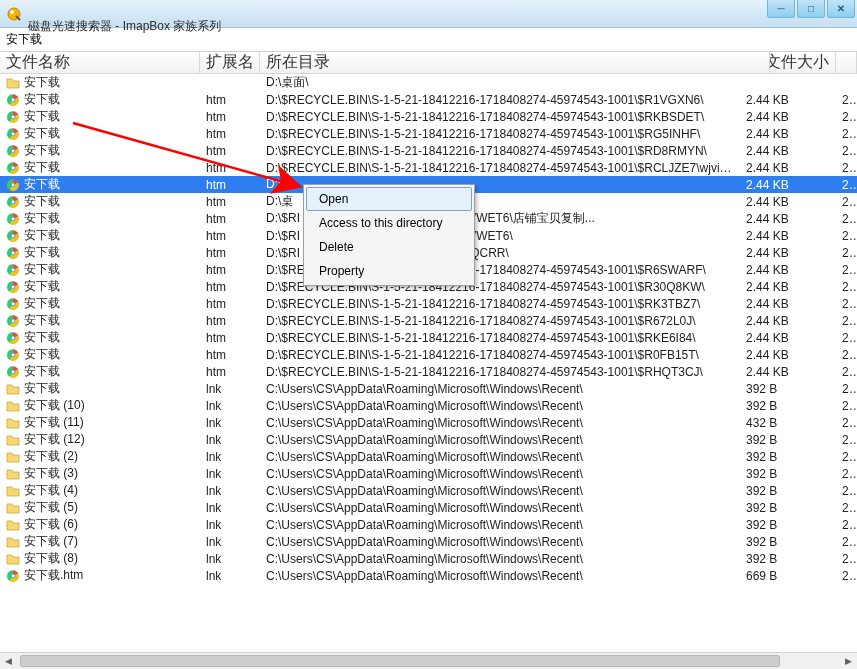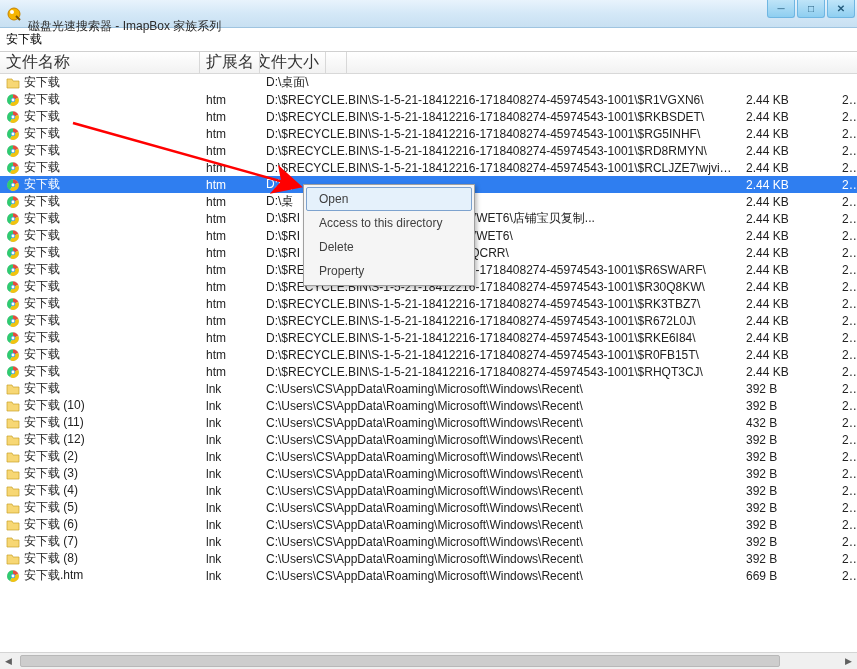--- a/index.html
+++ b/index.html
@@ -131,21 +131,21 @@
     width: 172px;
     background: #f5f5f5;
     border: 1px solid #a0a0a0;
     box-shadow: 2px 2px 4px rgba(0,0,0,0.25);
     padding: 2px;
     z-index: 100;
   }
   .menu-item {
     padding: 4px 12px;
     font-size: 12px;
-    color: #404040;
+    color: #000000;
     cursor: default;
     border: 1px solid transparent;
     border-radius: 2px;
     font-family: Tahoma, sans-serif;
   }
   .menu-item.hover {
     background: #e5f1fb;
     border: 1px solid #7da2ce;
   }
   .annotation-arrow {
@@ -201,20 +201,21 @@
 </div>
 
 <div class="search-bar">
   <input class="search-input" value="安下载" style="">
 </div>
 
 <div class="list-container">
   <div class="header-row">
     <div class="header-cell col-name">文件名称</div>
     <div class="header-cell col-ext">扩展名</div>
+    <div class="header-cell col-dir">所在目录</div>
     <div class="header-cell col-size">文件大小</div>
     <div class="header-cell col-date"> </div>
   </div>
   <div id="rows-host">
       <div class="row">
         <div class="cell name">
           <span class="file-icon">
             <svg width="14" height="14" viewBox="0 0 14 14">
               <path d="M1 4 L1 12 L13 12 L13 5 L7 5 L6 3 L1 3 Z" fill="#f7d774" stroke="#c9a227" stroke-width="0.7"></path>
             </svg>

